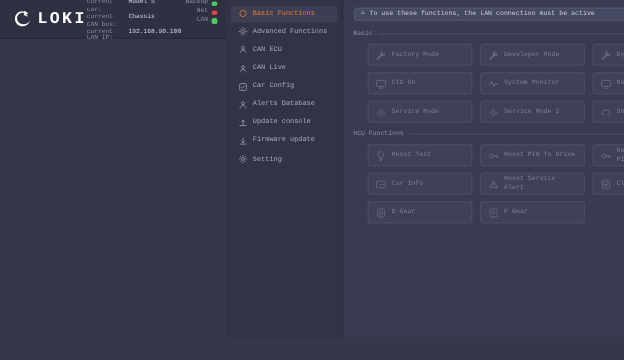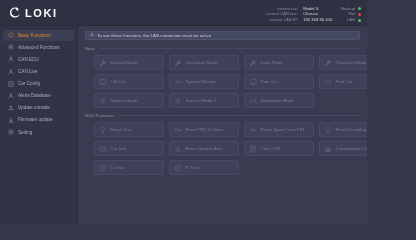--- a/index.html
+++ b/index.html
@@ -4,21 +4,21 @@
 <style>
   * { margin:0; padding:0; box-sizing:border-box; }
   html,body { width:416px; height:225px; overflow:hidden; }
   body {
     background:#35374a;
     font-family:"Liberation Sans", sans-serif;
     color:#b9bcce;
     font-size:5px;
     -webkit-font-smoothing:antialiased;
   }
-  .app { width:367px; height:225px; display:flex; flex-direction:column; position:relative; }
+  .app { width:367px; height:225px; display:flex; position:relative;font-family:Liberation Mono, monospace; }
 
   
   .header {
     height:26px; background:#2f3142; display:flex; align-items:center;
     flex:0 0 26px; position:relative; border-bottom:1px solid #282a39;
   }
   .brand { display:flex; align-items:center; padding-left:8px; gap:3px; }
   .brand-mark { width:14px; height:14px; position:relative; }
   .brand-name { font-size:11px; font-weight:bold; letter-spacing:1.6px; color:#ffffff; }
 

